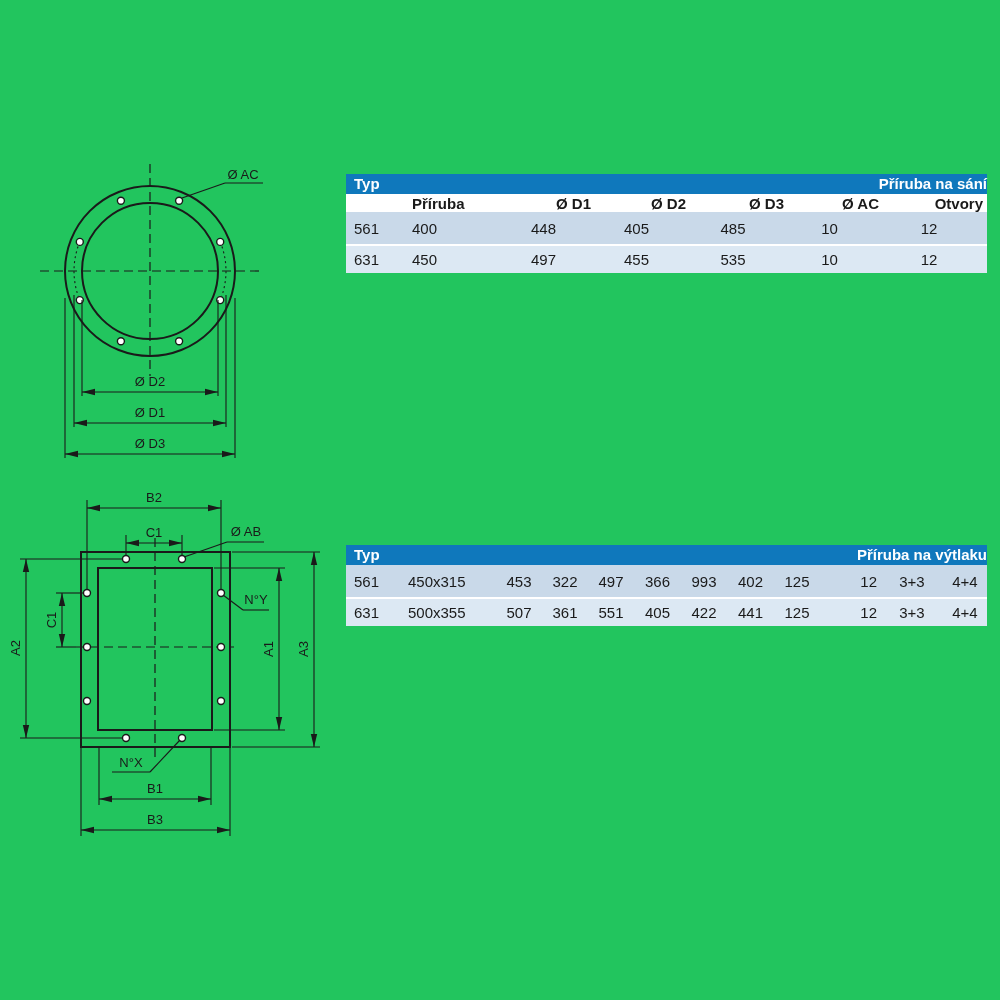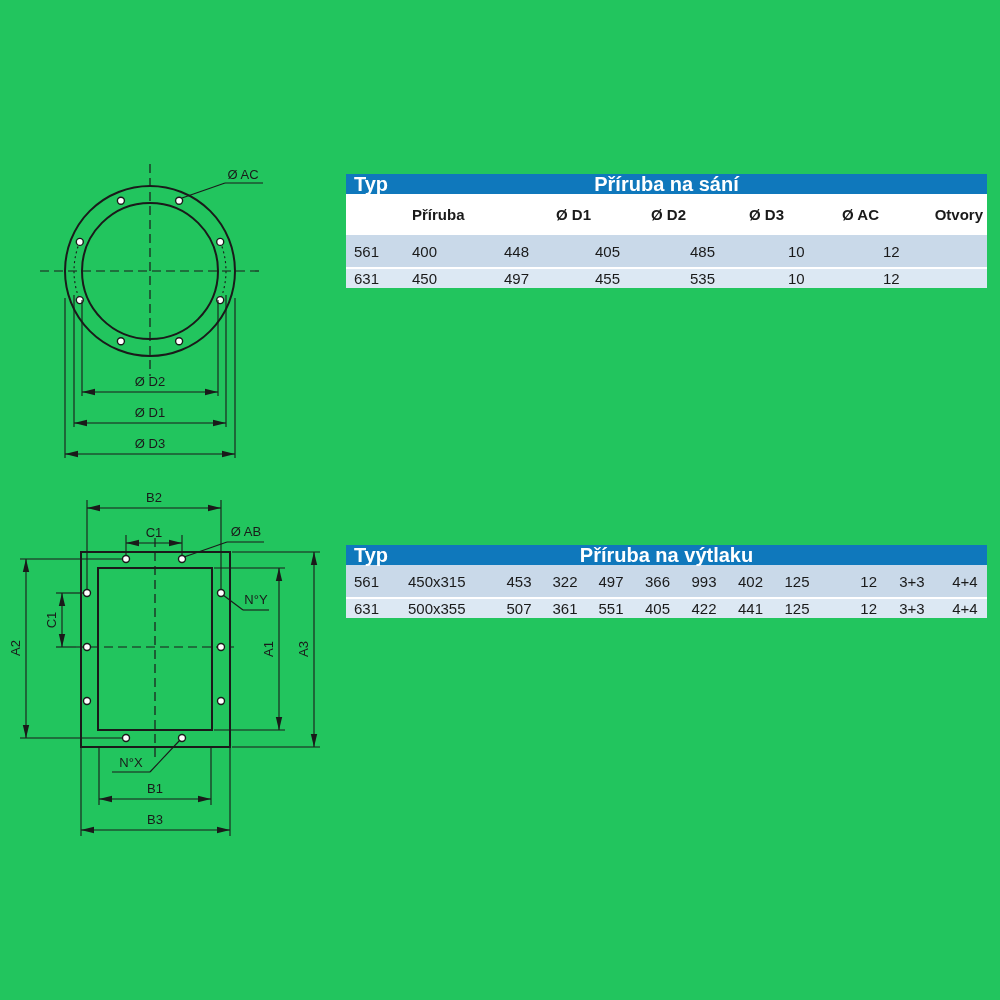--- a/index.html
+++ b/index.html
@@ -1,33 +1,33 @@
 <!DOCTYPE html>
 <html><head>
 <meta charset="utf-8">
 <style>
   html,body{margin:0;padding:0;background:#fff;}
   .canvas{position:relative;width:1000px;height:1000px;background:#22c55e;overflow:hidden;
           font-family:"Liberation Sans",sans-serif;color:#1a1a1a;}
   svg text{font-family:"Liberation Sans",sans-serif;fill:#1a1a1a;}
   .drawing{position:absolute;}
   .tblwrap{position:absolute;width:641px;}
-  .tbl-bar{position:relative;height:20px;background:#0f78bc;color:#fff;font-size:20px;font-weight:bold;line-height:20px;}
+  .tbl-bar{position:relative;height:20px;background:#0f78bc;color:#fff;font-size:15px;font-weight:bold;line-height:20px;}
   .tbl-bar .corner{position:absolute;left:8px;top:0;}
-  .tbl-bar .title{position:absolute;left:0;right:0;top:0;text-align:center;}
+  .tbl-bar .title{position:absolute;left:0;right:0;top:0;text-align:right;}
   table{border-collapse:collapse;table-layout:fixed;width:641px;font-size:15px;}
   td,th{padding:0;overflow:hidden;white-space:nowrap;font-weight:normal;}
-  tr.subhead td{height:41px;font-weight:bold;background:#fff;vertical-align:middle;}
+  tr.subhead td{height:18px;font-weight:bold;background:#fff;vertical-align:middle;}
   tr.r1 td{height:32px;background:#c9d9e9;}
   tr.gap td{height:2px;background:#fff;line-height:2px;font-size:2px;}
-  tr.r2 td{height:19px;background:#dce8f3;}
+  tr.r2 td{height:27px;background:#dce8f3;}
   .al{text-align:left;padding-left:8px;}
   .ac{text-align:center;}
   .ar{text-align:right;padding-right:4px;}
-  .arv{text-align:left;padding-right:12px;}
+  .arv{text-align:center;padding-right:12px;}
 </style>
 </head>
 <body>
 
 <div class="canvas">
 
   <svg class="drawing" style="left:30px;top:150px;" width="300" height="320" viewBox="0 0 300 320">
     <g stroke="#1a1a1a" fill="none">
 
       <g stroke-width="1.2" stroke-dasharray="9,5">

